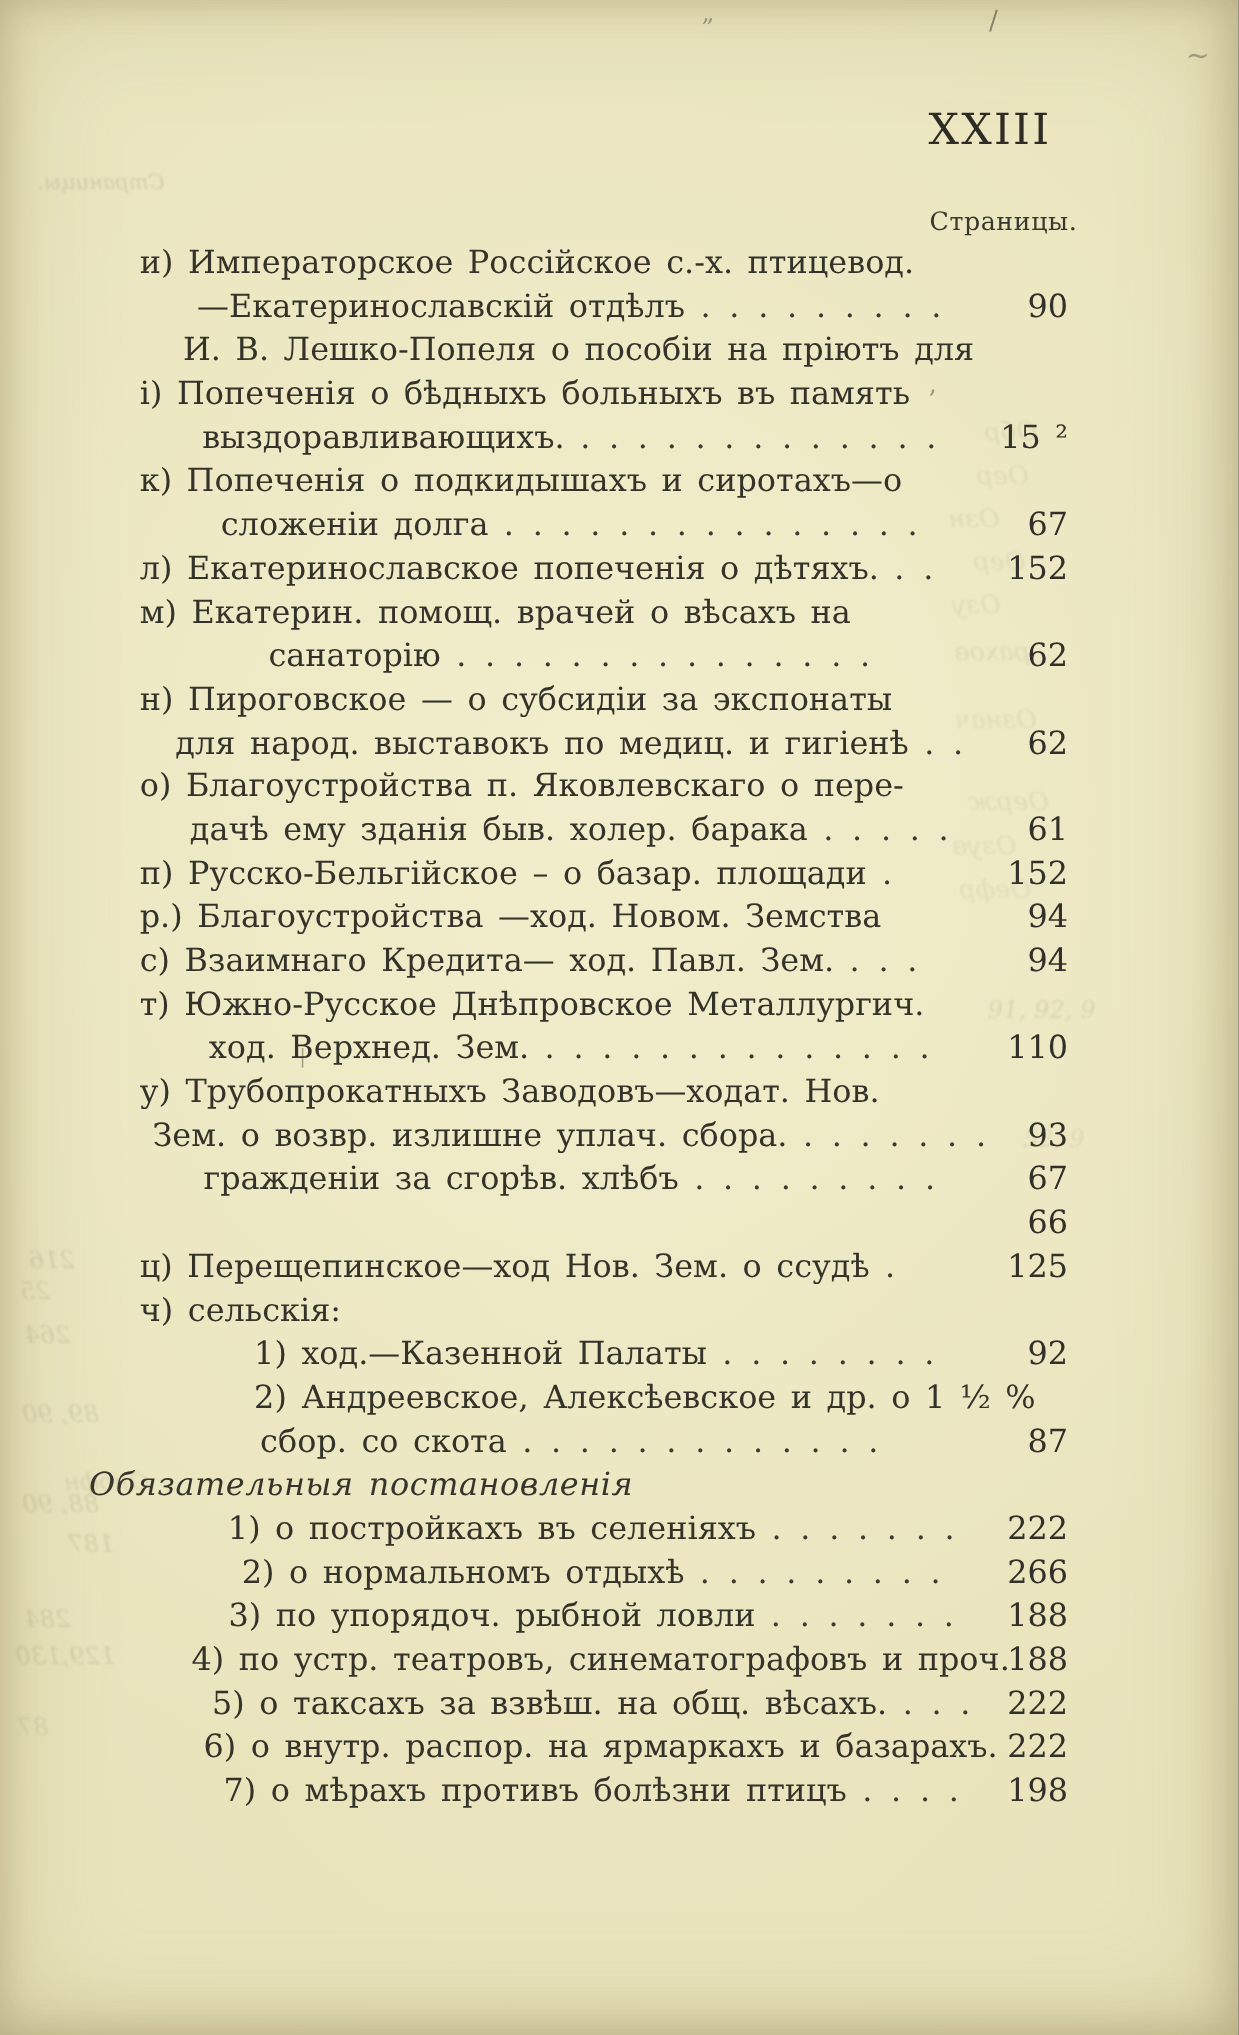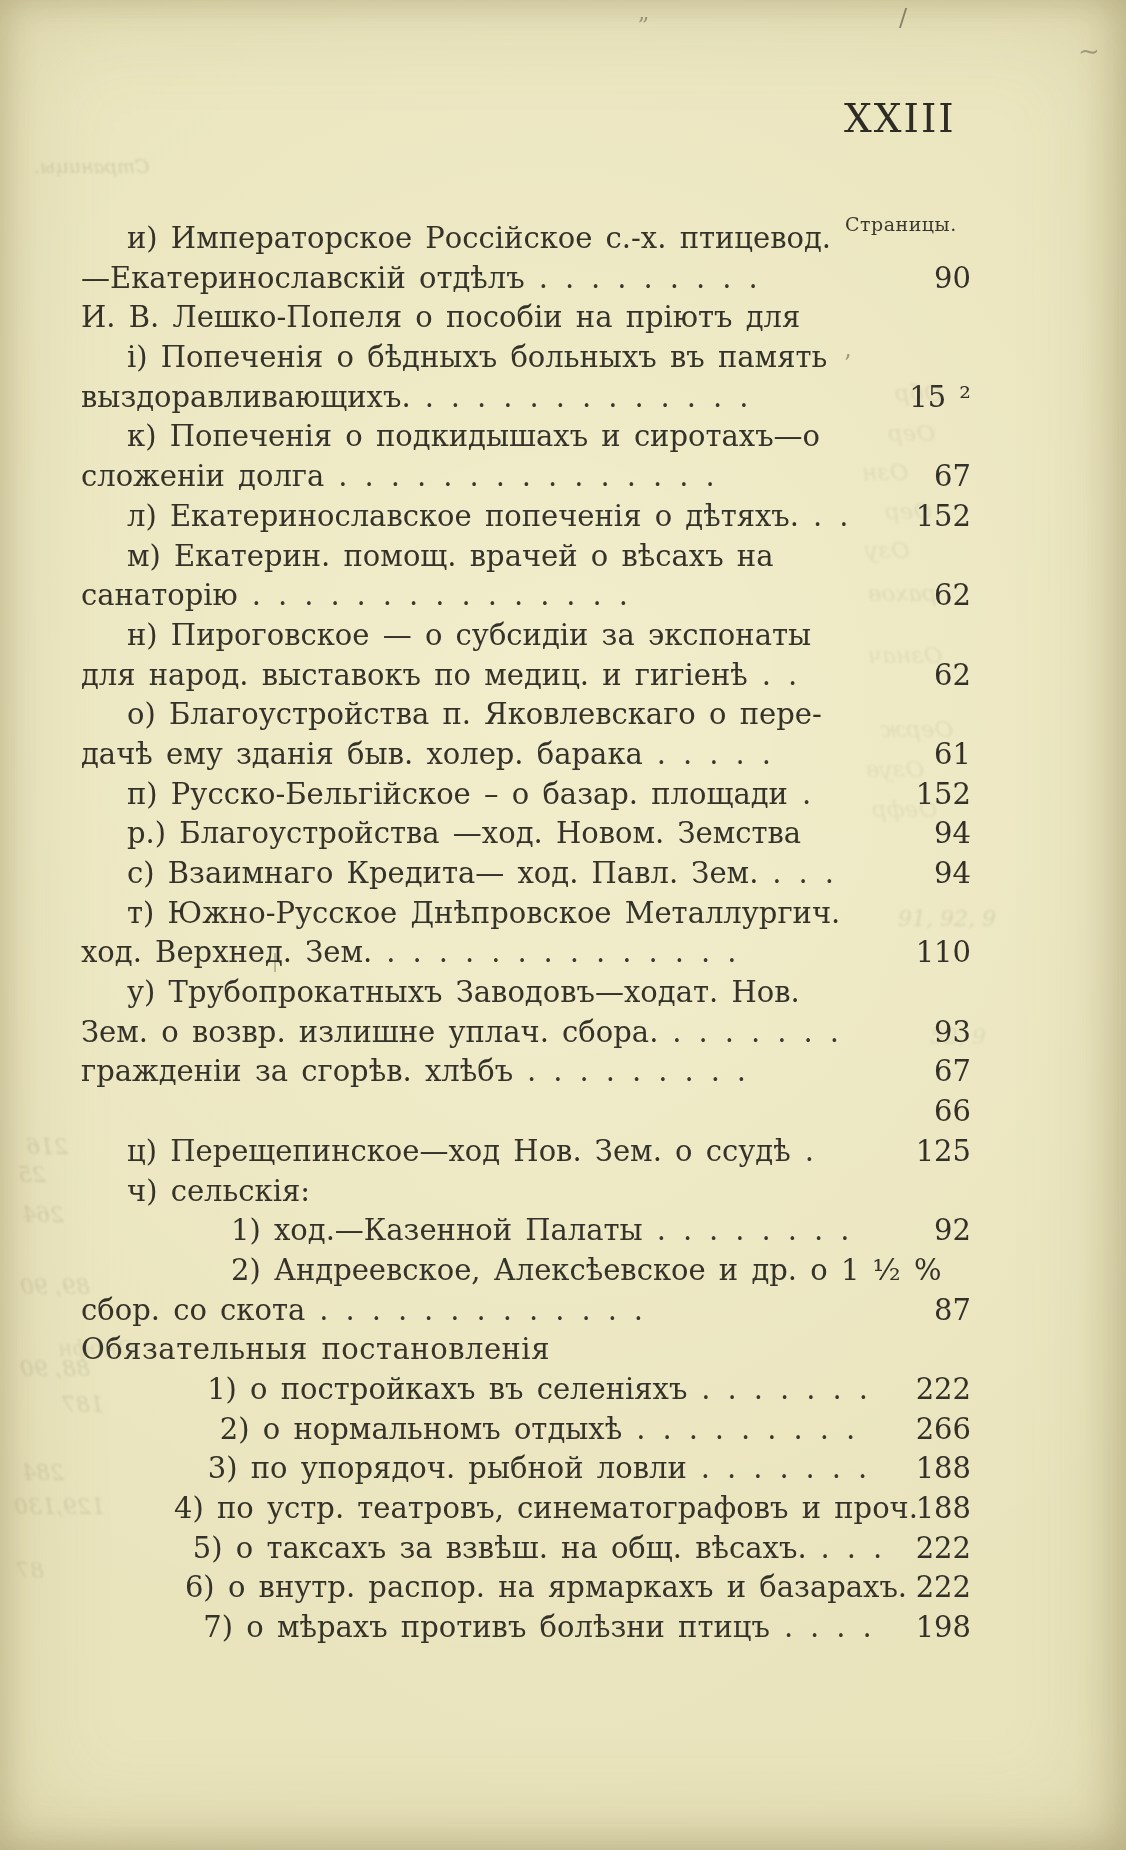--- a/index.html
+++ b/index.html
@@ -21,32 +21,32 @@
       inset -16px 0 34px rgba(120,105,60,.16),
       inset 10px 0 26px rgba(120,105,60,.10),
       inset 0 -18px 40px rgba(130,115,65,.12);
   }
   .folio{
     position:absolute;top:96px;left:844px;
     font-size:39px;letter-spacing:2px;color:#2e2c25;
   }
   .colhdr{
     position:absolute;top:189px;left:845px;
-    font-size:19px;letter-spacing:.5px;color:#3a372f;margin-top:24px;
+    font-size:23px;letter-spacing:.5px;color:#3a372f;
   }
   .toc{position:absolute;top:219px;left:81px;width:890px;}
   .row{
     position:relative;height:39.7px;line-height:39.7px;
     font-size:29px;white-space:nowrap;word-spacing:4px;
   }
   .row.item{padding-left:46px;}
   .row.num{padding-left:40px;text-align:center;}
   .row.sub{padding-left:150px;}
-  .row.flush{padding-left:0;}
-  .row.heading{padding-left:0;letter-spacing:.5px;color:#37342c;}
+  .row.flush{padding-left:0;text-align:center;}
+  .row.heading{padding-left:0;font-style:italic;letter-spacing:.5px;color:#37342c;}
   .leader{letter-spacing:17px;margin-left:14px;color:#3c392f;}
   .pg{position:absolute;right:0;top:0;color:#33302a;}
   .ghost{
     position:absolute;pointer-events:none;
     color:#707052;filter:blur(1.2px);
     font-family:"DejaVu Serif", serif;font-style:italic;
   }
   .ghost.flip{transform:scaleX(-1);}
   .ghost.dark{color:#3a372f;filter:none;font-style:normal;}
 </style>

